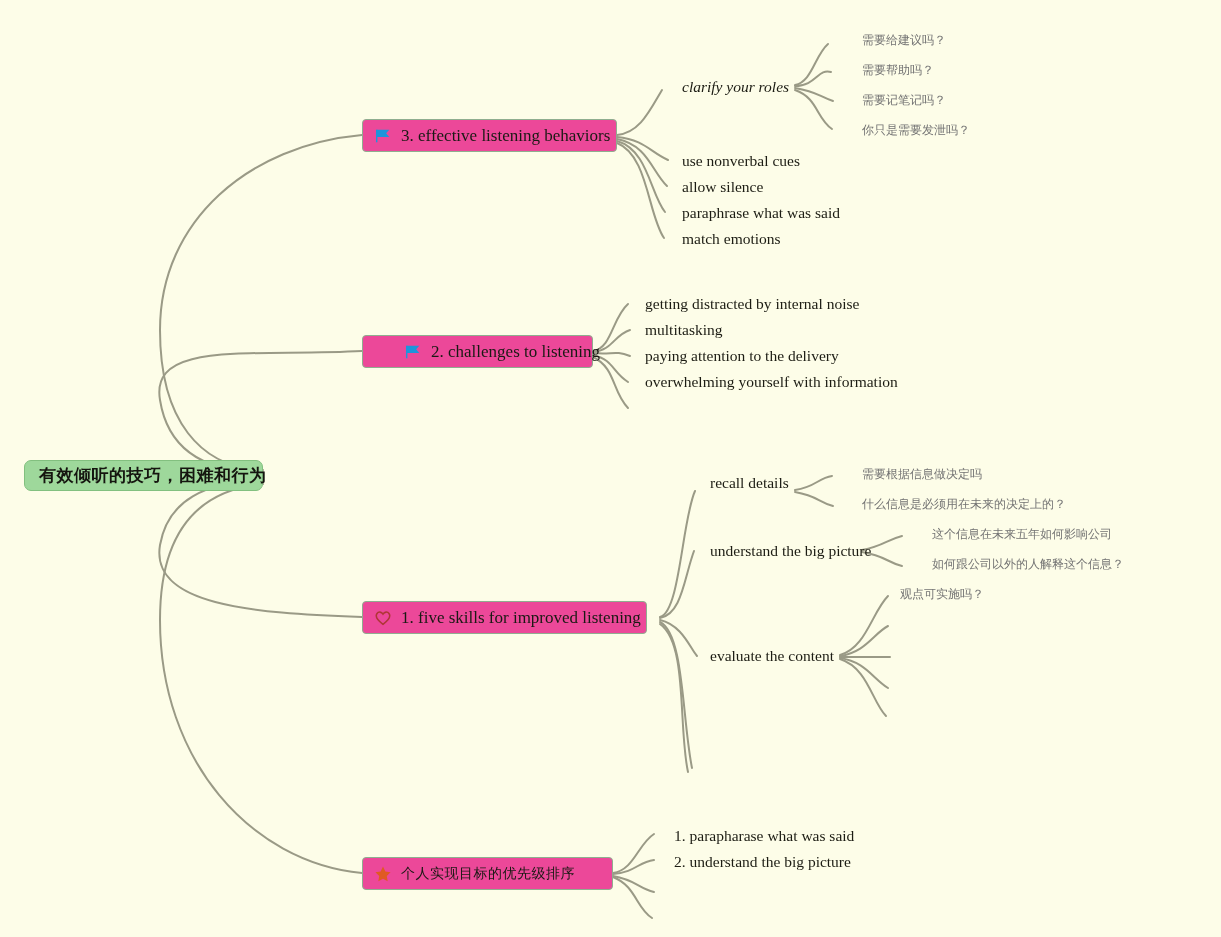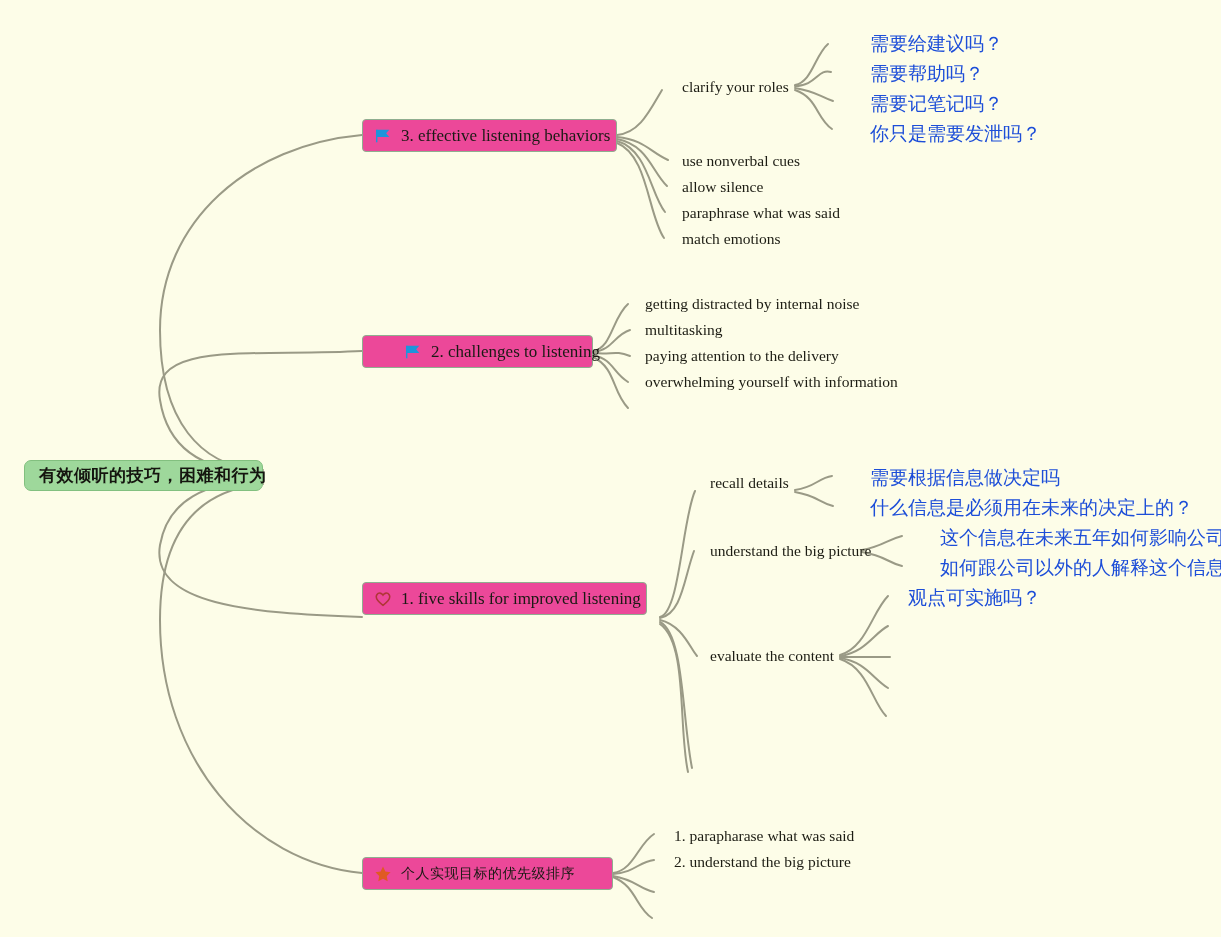--- a/index.html
+++ b/index.html
@@ -90,23 +90,22 @@
   
   .leaf {
     position: absolute;
     white-space: nowrap;
     font-size: 15.5px;
     color: #1c1c13;
     line-height: 1;
   }
   .leaf.cjk {
     font-family: "DejaVu Sans", "Liberation Sans", sans-serif;
-    font-size: 19px;
-    color: #1d4ed8;
-    margin-left: 8px;
+    font-size: 12px;
+    color: #737373;
   }
 </style>
 </head>
 <body style="background: rgb(253, 253, 232);">
 
 <div id="canvas">
 
   <svg class="edges" viewBox="0 0 1221 937">
 
     <path d="M263,470 C 200,468 160,420 160,330 C 160,220 250,145 362,135" stroke="#9a9a86"></path>
@@ -165,21 +164,21 @@
   <div class="topic-node" style="left:362px; top:119px; width:255px; height:33px;">
     <span class="icon">
       <svg viewBox="0 0 20 20" width="18" height="18" aria-hidden="true">
         <path d="M3 3 H17 L13.5 7 L17 11 H3 Z" fill="#1e95db"></path>
         <rect x="2.2" y="3" width="1.6" height="14" fill="#1e95db"></rect>
       </svg>
     </span>
     <span class="topic-label">3. effective listening behaviors</span>
   </div>
 
-  <div class="leaf" style="left:682px; top:79px;">clarify your roles</div>
+  <div class="leaf" style="left:682px; top:79px;font-style:italic;">clarify your roles</div>
   <div class="leaf" style="left:682px; top:153px;">use nonverbal cues</div>
   <div class="leaf" style="left:682px; top:179px;">allow silence</div>
   <div class="leaf" style="left:682px; top:205px;">paraphrase what was said</div>
   <div class="leaf" style="left:682px; top:231px;">match emotions</div>
 
   <div class="leaf cjk" style="left:862px; top:34px;">需要给建议吗？</div>
   <div class="leaf cjk" style="left:862px; top:64px;">需要帮助吗？</div>
   <div class="leaf cjk" style="left:862px; top:94px;">需要记笔记吗？</div>
   <div class="leaf cjk" style="left:862px; top:124px;">你只是需要发泄吗？</div>
 
@@ -191,21 +190,21 @@
       </svg>
     </span>
     <span class="topic-label">2. challenges to listening</span>
   </div>
 
   <div class="leaf" style="left:645px; top:296px;">getting distracted by internal noise</div>
   <div class="leaf" style="left:645px; top:322px;">multitasking</div>
   <div class="leaf" style="left:645px; top:348px;">paying attention to the delivery</div>
   <div class="leaf" style="left:645px; top:374px;">overwhelming yourself with information</div>
 
-  <div class="topic-node" style="left:362px; top:582px; width:285px; height:33px;">
+  <div class="topic-node" style="left:362px; top:601px; width:285px; height:33px;">
     <span class="icon">
       <svg viewBox="0 0 20 20" width="18" height="18" aria-hidden="true">
         <path d="M10 17 C 3 12 1.5 8 3.2 5.3 C 4.9 2.6 8.4 3 10 5.6 C 11.6 3 15.1 2.6 16.8 5.3 C 18.5 8 17 12 10 17 Z" fill="none" stroke="#b03636" stroke-width="1.7"></path>
       </svg>
     </span>
     <span class="topic-label">1. five skills for improved listening</span>
   </div>
 
   <div class="leaf" style="left:710px; top:475px;">recall details</div>
   <div class="leaf" style="left:710px; top:543px;">understand the big picture</div>

